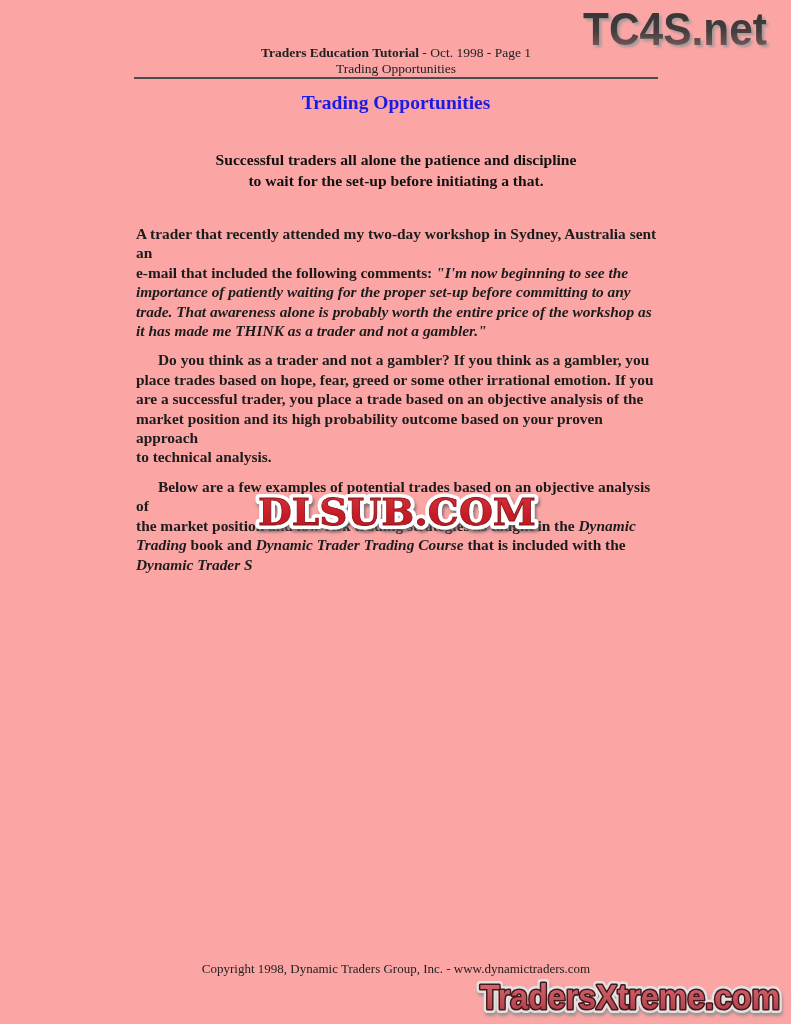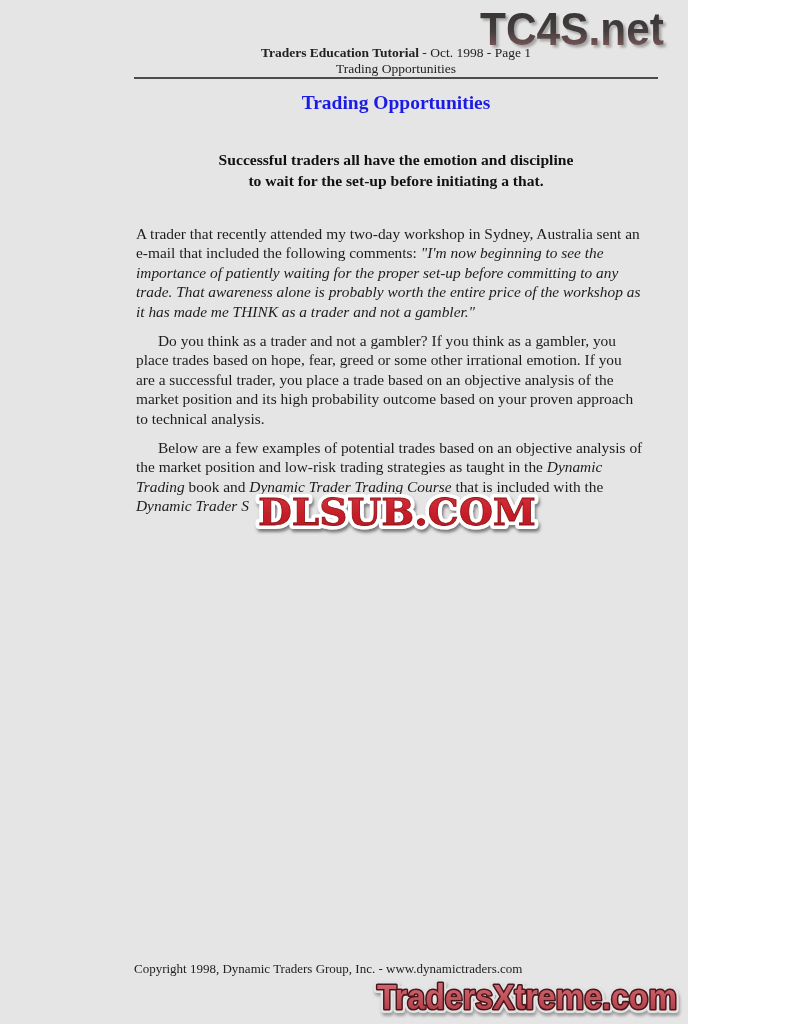--- a/index.html
+++ b/index.html
@@ -1,45 +1,45 @@
 <!DOCTYPE html>
 <html><head>
 <meta charset="utf-8">
 <style>
   * { box-sizing: border-box; }
   html, body { margin: 0; padding: 0; background: #ffffff; }
   .page {
     position: relative;
-    width: 688px;
+    width: 791px;
     height: 1024px;
-    background: #e5e5e5;
+    background: #fca5a5;
     font-family: "Liberation Serif", serif;
     color: #1f1f1f;
     overflow: hidden;
   }
   .abs { position: absolute; }
   .col { left: 134px; width: 524px; }
 
   
   .doc-header { top: 45px; text-align: center; font-size: 13.5px; line-height: 15.5px; color: #222; }
   .header-divider { left: 134px; top: 77px; width: 524px; border-top: 2px solid #4c4c4c; height: 0; }
 
   
   .doc-title { top: 92px; text-align: center; font-size: 19.5px; font-weight: bold; color: #1b1be6; }
 
   
   .lead { top: 149px; text-align: center; font-weight: bold; font-size: 15.6px; line-height: 21px; color: #111; }
 
   
-  .body-copy { top: 224px; left: 136px; width: 524px; font-size: 15.4px; line-height: 19.4px; color: #1c1c1c; }
+  .body-copy { top: 224px; left: 136px; width: 524px; font-size: 15.4px; line-height: 19.4px; color: #1c1c1c; font-weight: bold; }
   .body-copy p { margin: 0 0 10px 0; }
   .body-copy p.indent { text-indent: 22px; }
 
   
-  .doc-footer { top: 961px; text-align: left; font-size: 13px; color: #222; }
+  .doc-footer { top: 961px; text-align: center; font-size: 13px; color: #222; }
 
   
   .logo-tc4s { top: 1px; right: 10px; }
   .stamp-dlsub { left: 248px; top: 486px; z-index: 5; }
   .logo-txtreme { right: 0px; bottom: 2px; z-index: 5; }
   svg text { font-family: "Liberation Sans", sans-serif; }
   svg text.slab { font-family: "DejaVu Serif", serif; }
 </style>
 </head>
 <body>
@@ -62,21 +62,21 @@
 
   <header class="abs col doc-header">
     <div><span style="font-weight: bold;">Traders Education Tutorial</span><span> - Oct. 1998 - Page 1</span></div>
     <div>Trading Opportunities</div>
   </header>
   <div class="abs header-divider"></div>
 
   <h1 class="abs col doc-title" style="margin:0;">Trading Opportunities</h1>
 
   <div class="abs col lead">
-    <div>Successful traders all have the emotion and discipline</div>
+    <div>Successful traders all alone the patience and discipline</div>
     <div>to wait for the set-up before initiating a that.</div>
   </div>
 
   <div class="abs body-copy">
     <p><span>A trader that recently attended my two-day workshop in Sydney, Australia sent an</span><br><span>e-mail that included the following comments: </span><span style="font-style: italic;">"I'm now beginning to see the</span><br><span style="font-style: italic;">importance of patiently waiting for the proper set-up before committing to any</span><br><span style="font-style: italic;">trade. That awareness alone is probably worth the entire price of the workshop as</span><br><span style="font-style: italic;">it has made me THINK as a trader and not a gambler."</span></p>
     <p class="indent"><span>Do you think as a trader and not a gambler? If you think as a gambler, you</span><br><span>place trades based on hope, fear, greed or some other irrational emotion. If you</span><br><span>are a successful trader, you place a trade based on an objective analysis of the</span><br><span>market position and its high probability outcome based on your proven approach</span><br><span>to technical analysis.</span></p>
     <p class="indent"><span>Below are a few examples of potential trades based on an objective analysis of</span><br><span>the market position and low-risk trading strategies as taught in the </span><span style="font-style: italic;">Dynamic</span><br><span style="font-style: italic;">Trading</span><span> book and </span><span style="font-style: italic;">Dynamic Trader Trading Course</span><span> that is included with the</span><br><span style="font-style: italic;">Dynamic Trader S</span></p>
   </div>
 
   <svg class="abs stamp-dlsub" width="298" height="52" viewBox="0 0 298 52">

